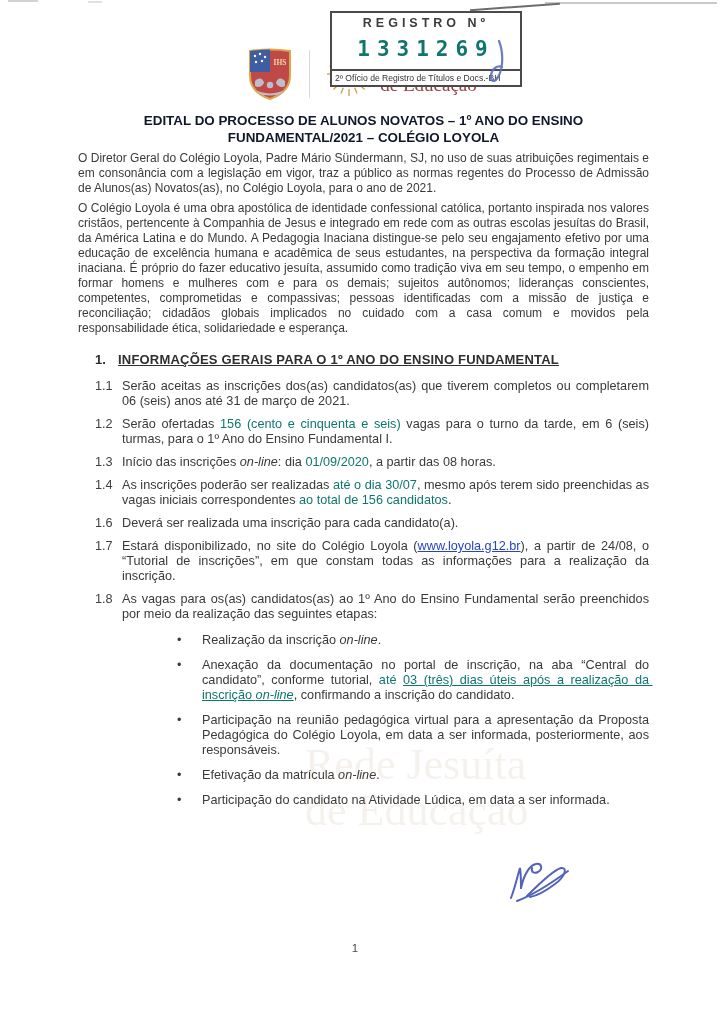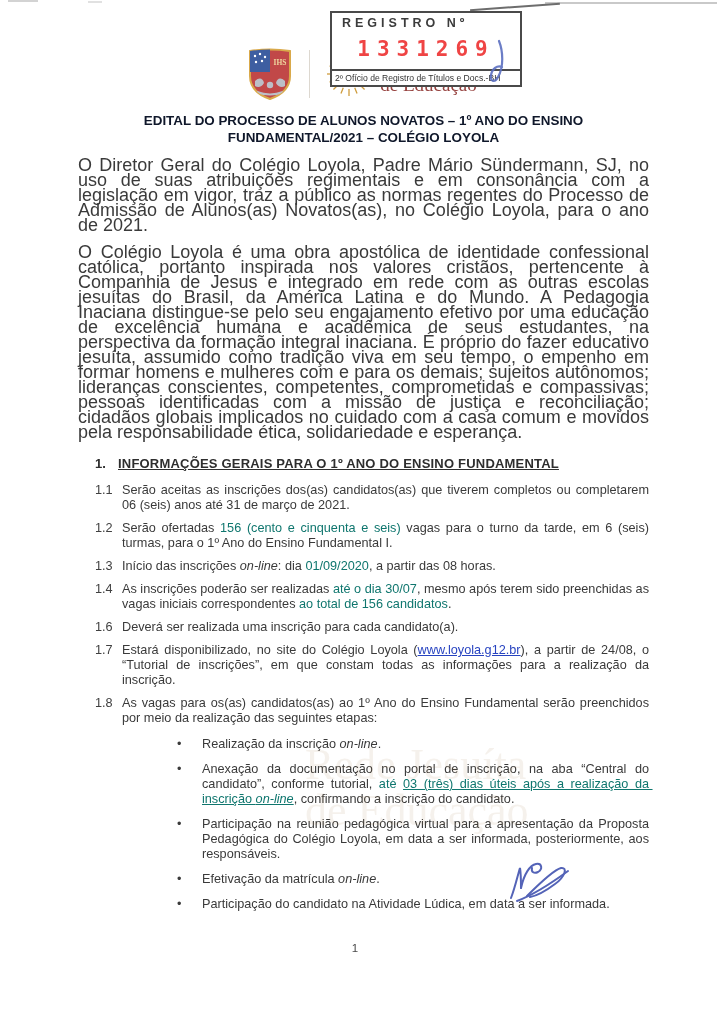--- a/index.html
+++ b/index.html
@@ -9,41 +9,41 @@
 
   
   .artifact{position:absolute;background:#b5b5b5;}
   .art-1{left:8px;top:0;width:30px;height:2px;opacity:.6;}
   .art-2{left:88px;top:1px;width:14px;height:2px;opacity:.4;}
   .art-3{left:545px;top:2px;width:172px;height:2px;background:#c9c9c9;}
   .art-4{left:470px;top:6px;width:90px;height:2px;background:#6d6d6d;transform:rotate(-4deg);}
 
   
   .stamp{position:absolute;left:330px;top:11px;width:188px;border:2px solid #4a4a4a;background:#fff;}
-  .stamp-title{padding:3px 10px 1px;font-size:12.5px;font-weight:600;letter-spacing:4px;color:#3c3c3c;text-align:left;}
+  .stamp-title{padding:3px 10px 1px;font-size:12.5px;font-weight:600;letter-spacing:4px;color:#3c3c3c;text-align:center;}
   .stamp-number{padding:6px 6px 8px;font-family:"DejaVu Sans Mono",monospace;font-size:21px;font-weight:bold;
-                letter-spacing:7px;color:#ef4444;text-align:center;}
+                letter-spacing:7px;color:#0f766e;text-align:center;}
   .stamp-footer{border-top:2px solid #4a4a4a;font-size:8.6px;color:#333;padding:2px 2px 2px 3px;white-space:nowrap;}
   .pen-loop{position:absolute;left:152px;top:26px;}
 
   
   .header{display:flex;justify-content:center;align-items:center;padding-top:48px;gap:12px;}
   .brand-left{display:flex;align-items:center;gap:10px;}
   .brand-text{font-family:"Liberation Serif",serif;color:#2f6ba6;line-height:1;}
   .brand-colegio{font-size:20px;letter-spacing:4px;}
   .brand-loyola{font-size:34px;font-weight:bold;letter-spacing:2px;margin-top:2px;}
   .v-sep{width:1px;height:48px;background:#ddd8d0;margin:0 4px;}
   .brand-right{display:flex;align-items:center;gap:8px;}
   .rede-text{font-family:"Liberation Serif",serif;font-size:19px;color:#96423f;line-height:21px;}
 
   
   .doc-title{margin-top:12px;text-align:center;font-size:13.4px;font-weight:bold;color:#0f172a;line-height:17px;}
 
   
-  .para{margin-top:12px;font-size:18px;line-height:15px;text-align:justify;}
+  .para{margin-top:5px;font-size:12px;line-height:15px;text-align:justify;}
 
   
   .sec{display:flex;margin-top:16px;margin-left:17px;font-size:13px;font-weight:bold;color:#2e2e2e;}
   .sec-num{flex:0 0 23px;}
   .sec-head{text-decoration:underline;letter-spacing:.2px;}
 
   
   .items{margin-top:12px;margin-left:17px;}
   .item{display:flex;margin-bottom:8px;font-size:12.7px;line-height:15px;}
   .inum{flex:0 0 27px;color:#404040;}

